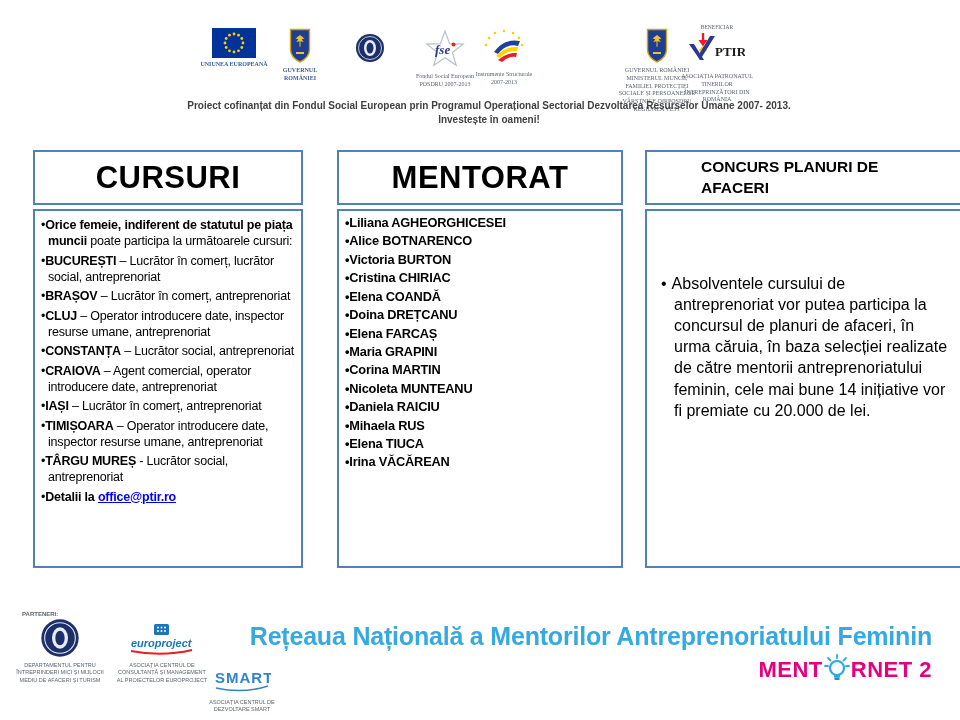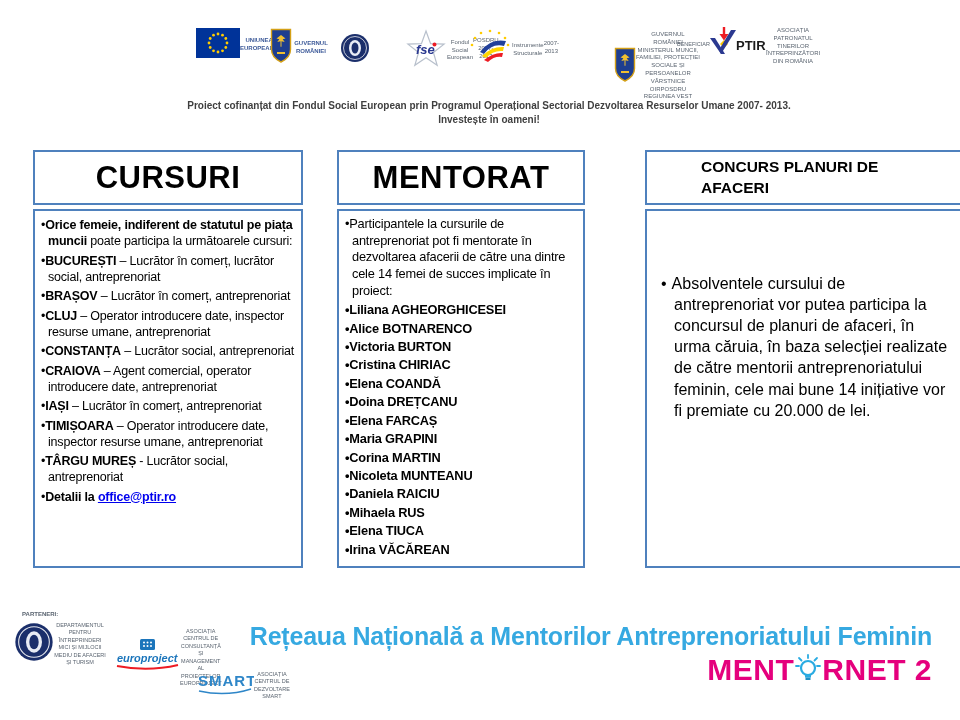--- a/index.html
+++ b/index.html
@@ -2,54 +2,54 @@
 <html><head>
 <meta charset="utf-8">
 <style>
   html,body{margin:0;padding:0;background:#888;}
   .slide{
     position:relative;width:960px;height:720px;background:#ffffff;
     font-family:"Liberation Sans",sans-serif;color:#000;overflow:hidden;
     margin:0 auto;
   }
   
-  .logo-block{position:absolute;top:28px;display:flex;align-items:center;text-align:center;}
+  .logo-block{position:absolute;top:28px;display:flex;flex-direction:column;align-items:center;text-align:center;font-family:Liberation Serif, serif;}
   .logo-art{display:flex;align-items:center;justify-content:center;}
   .logo-label{font-size:6px;line-height:1.3;color:#3d5a99;margin-top:3px;font-weight:bold;}
   .logo-label.gray{color:#5a6470;font-weight:normal;}
   .beneficiar{font-size:5.5px;color:#5a6470;margin-bottom:2px;}
   .funding{position:absolute;top:99px;left:0;width:100%;text-align:center;
     font-size:10px;font-weight:bold;color:#3f3f3f;line-height:1.35;margin-left:9px;}
   
   .box{position:absolute;background:#fff;border:2.5px solid #4f81bd;box-sizing:border-box;}
   .title-box{top:150px;height:55px;display:flex;align-items:center;justify-content:center;}
   .content-box{top:209px;height:359px;overflow:hidden;}
   .big-title{font-size:31px;font-weight:bold;letter-spacing:.5px;}
   .small-title{font-size:15.5px;font-weight:bold;line-height:1.3;max-width:210px;}
   .col1{left:33px;width:270px;}
-  .col2{left:337px;width:248px;}
+  .col2{left:337px;width:286px;}
   .col3{left:645px;width:322px;}
   .c1-body{padding:6px 5px 0 6px;font-size:12.5px;letter-spacing:-0.2px;}
   .c1-bullet{padding-left:7px;text-indent:-7px;line-height:1.28;margin-bottom:3.5px;}
   .c2-body{padding:5px 4px 0 6px;font-size:12.8px;letter-spacing:-0.2px;}
   .c2-intro{padding-left:7px;text-indent:-7px;line-height:1.3;margin-bottom:4px;}
   .mentor{font-weight:bold;margin-bottom:5px;line-height:1.05;padding-left:7px;text-indent:-7px;}
   .c3-body{padding:62px 16px 0 14px;font-size:16px;line-height:1.32;}
   .c3-bullet{padding-left:13px;text-indent:-13px;}
   .c3-bullet .marker{margin-right:5px;}
   a.mail-link{color:#0000ee;text-decoration:underline;font-weight:bold;cursor:pointer;}
   b{font-weight:bold;}
   
   .partners-label{position:absolute;left:22px;top:611px;font-size:6px;color:#5a6470;font-weight:bold;}
-  .partner-block{position:absolute;display:flex;flex-direction:row;align-items:center;text-align:center;width:92px;}
+  .partner-block{position:absolute;display:flex;flex-direction:column;align-items:center;text-align:center;width:92px;}
   .partner-label{font-size:5.5px;line-height:1.35;color:#5a6470;margin-top:4px;}
   .footer-right{position:absolute;right:28px;top:622px;display:flex;flex-direction:column;align-items:flex-end;}
   .network-name{font-size:25px;font-weight:bold;color:#36a9e1;letter-spacing:-0.2px;}
   .brand-line{display:flex;align-items:center;margin-top:2px;}
-  .brand-text{font-size:30px;font-weight:bold;color:#e5007d;letter-spacing:.5px;}
+  .brand-text{font-size:22px;font-weight:bold;color:#e5007d;letter-spacing:.5px;}
   .bulb{margin:0 1px;position:relative;top:1px;}
 </style>
 </head>
 <body>
 
 <div class="slide">
 
   <div class="logo-block" style="left:196px;width:76px;">
     <span class="logo-art">
       <svg width="44" height="30" viewBox="0 0 44 30">
@@ -175,21 +175,20 @@
       <div class="c1-bullet"><span>•</span><b>TÂRGU MUREȘ</b><span> - Lucrător social, antreprenoriat</span></div>
       <div class="c1-bullet"><span>•</span><b>Detalii la </b><a class="mail-link">office@ptir.ro</a></div>
     </div>
   </div>
 
   <div class="box title-box col2">
     <span class="big-title">MENTORAT</span>
   </div>
   <div class="box content-box col2">
     <div class="c2-body">
-      <div class="c2-intro"><span>•</span><span>Participantele la cursurile de antreprenoriat pot fi mentorate în dezvoltarea afacerii de către una dintre cele 14 femei de succes implicate în proiect:</span></div>
       <div class="mentor"><span>•</span><span>Liliana AGHEORGHICESEI</span></div>
       <div class="mentor"><span>•</span><span>Alice BOTNARENCO</span></div>
       <div class="mentor"><span>•</span><span>Victoria BURTON</span></div>
       <div class="mentor"><span>•</span><span>Cristina CHIRIAC</span></div>
       <div class="mentor"><span>•</span><span>Elena COANDĂ</span></div>
       <div class="mentor"><span>•</span><span>Doina DREȚCANU</span></div>
       <div class="mentor"><span>•</span><span>Elena FARCAȘ</span></div>
       <div class="mentor"><span>•</span><span>Maria GRAPINI</span></div>
       <div class="mentor"><span>•</span><span>Corina MARTIN</span></div>
       <div class="mentor"><span>•</span><span>Nicoleta MUNTEANU</span></div>

